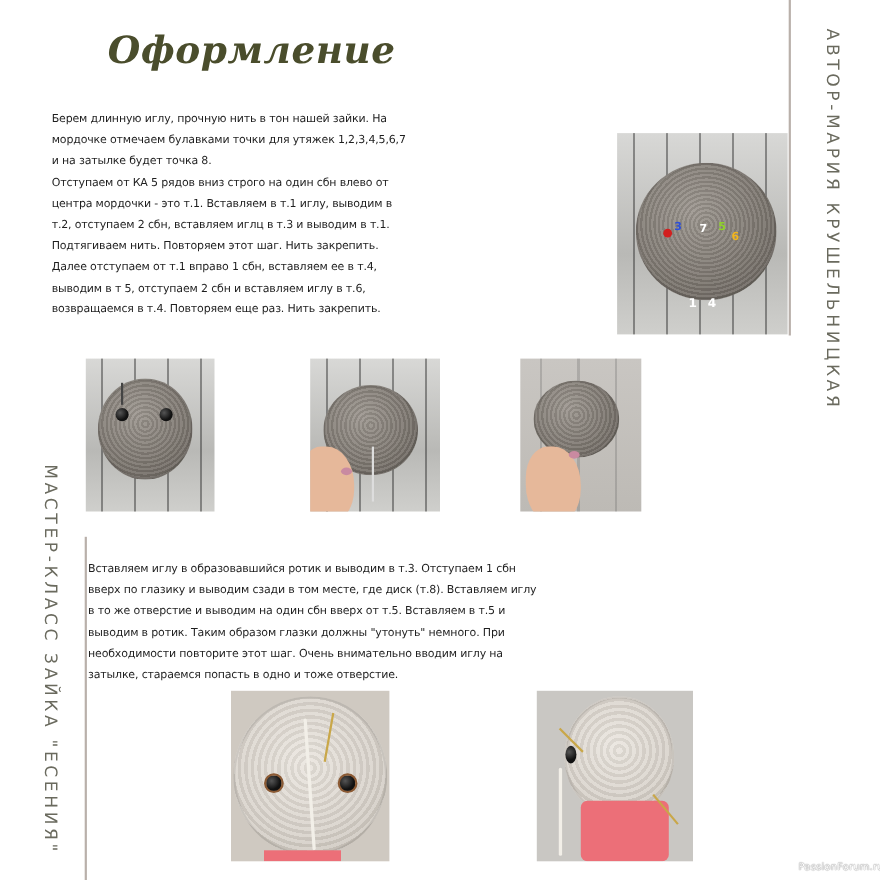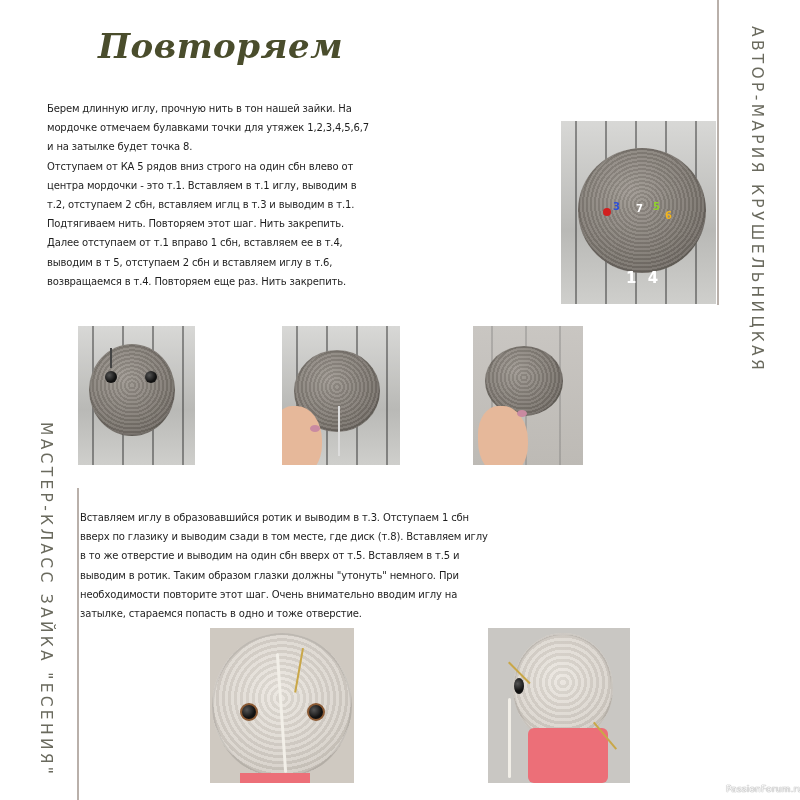--- a/index.html
+++ b/index.html
@@ -57,31 +57,31 @@
       radial-gradient(circle at 45% 40%, #e9e4dd 0%, #d6d0c8 60%, #bdb6ad 100%);
   }
   .eye { position: absolute; width: 18px; height: 18px; border-radius: 50%; background: radial-gradient(circle at 35% 35%, #555 0%, #111 60%); border: 2px solid #8b5a34; }
   .hand { position: absolute; background: #e6b89a; border-radius: 40% 50% 45% 50%; }
   .nail { position: absolute; width: 10px; height: 7px; border-radius: 50%; background: #c98aa1; }
   .pink { position: absolute; background: #ec6f78; }
   .dot { position: absolute; font-size: 10px; font-weight: bold; line-height: 10px; }
   .marker { position: absolute; width: 8px; height: 8px; border-radius: 50%; }
   .needle { position: absolute; width: 2px; background: #c9a748; transform-origin: top left; }
   .thread { position: absolute; width: 3px; background: #f2efe8; border-radius: 2px; }
-  .label-14 { position: absolute; color: #fff; font-weight: bold; font-size: 15px; letter-spacing: 3px; }
+  .label-14 { position: absolute; color: #fff; font-weight: bold; font-size: 11px; letter-spacing: 3px; }
 
   .watermark {
     position: absolute; left: 726px; top: 784px; font-size: 9px; color: #ffffff;
     text-shadow: 0 0 1px #8a8a8a, 0 0 1px #8a8a8a; letter-spacing: 0.2px;
   }
 </style>
 </head>
 <body>
 
-<div class="title">Повторяем</div>
+<div class="title">Оформление</div>
 
 <div class="vline-right"></div>
 <div class="vline-left"></div>
 
 <div class="vert-text vert-right">АВТОР-МАРИЯ КРУШЕЛЬНИЦКАЯ</div>
 <div class="vert-text vert-left">МАСТЕР-КЛАСС ЗАЙКА "ЕСЕНИЯ"</div>
 
 <div class="para para1">Берем длинную иглу, прочную нить в тон нашей зайки. На
 мордочке отмечаем булавками точки для утяжек 1,2,3,4,5,6,7
 и на затылке будет точка 8.

